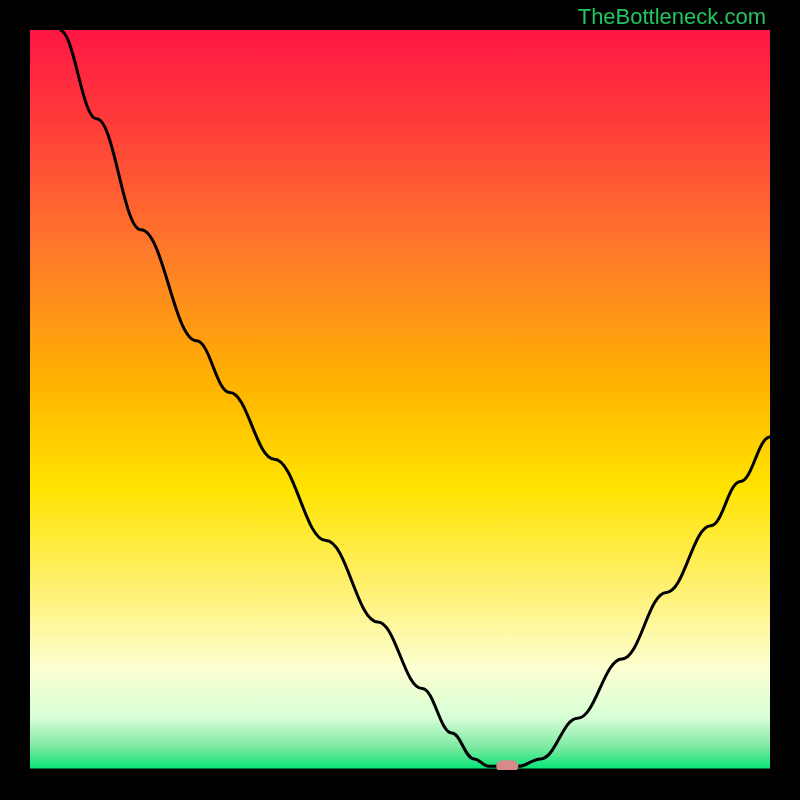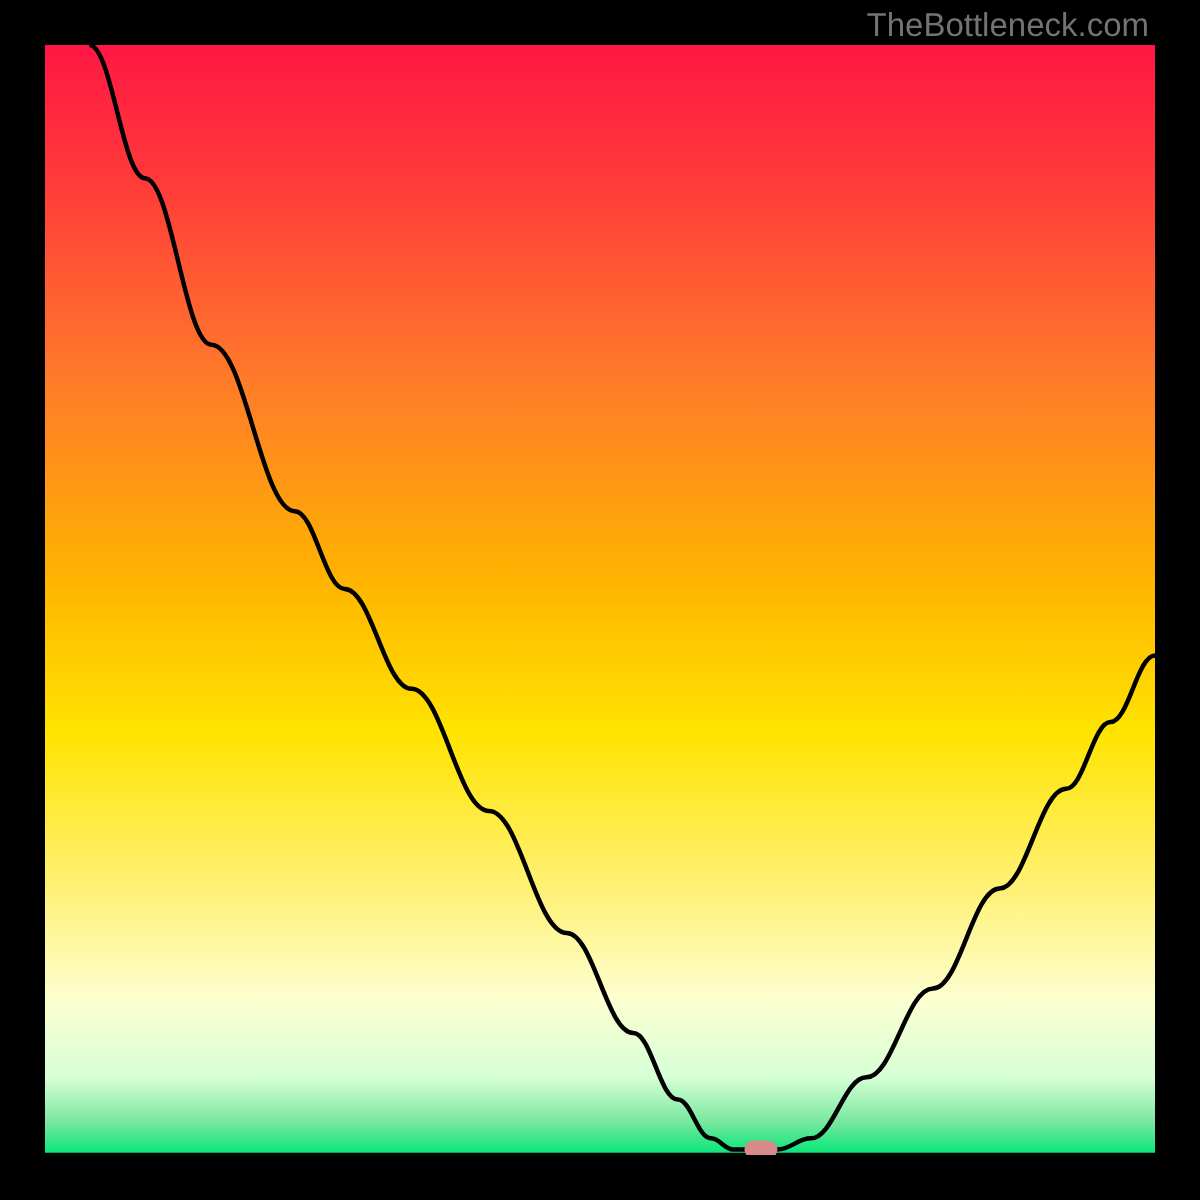--- a/index.html
+++ b/index.html
@@ -23,21 +23,21 @@
     position: absolute;
     left: 0;
     top: 0;
     width: 740px;
     height: 740px;
   }
   .watermark {
     position: absolute;
     top: 4px;
     right: 34px;
-    color: #737373;
+    color: #22c55e;
     font-size: 22px;
     font-weight: 500;
     font-family: Arial, sans-serif;
     z-index: 10;
   }
   svg { display: block; }
 </style>
 </head>
 <body>
 

